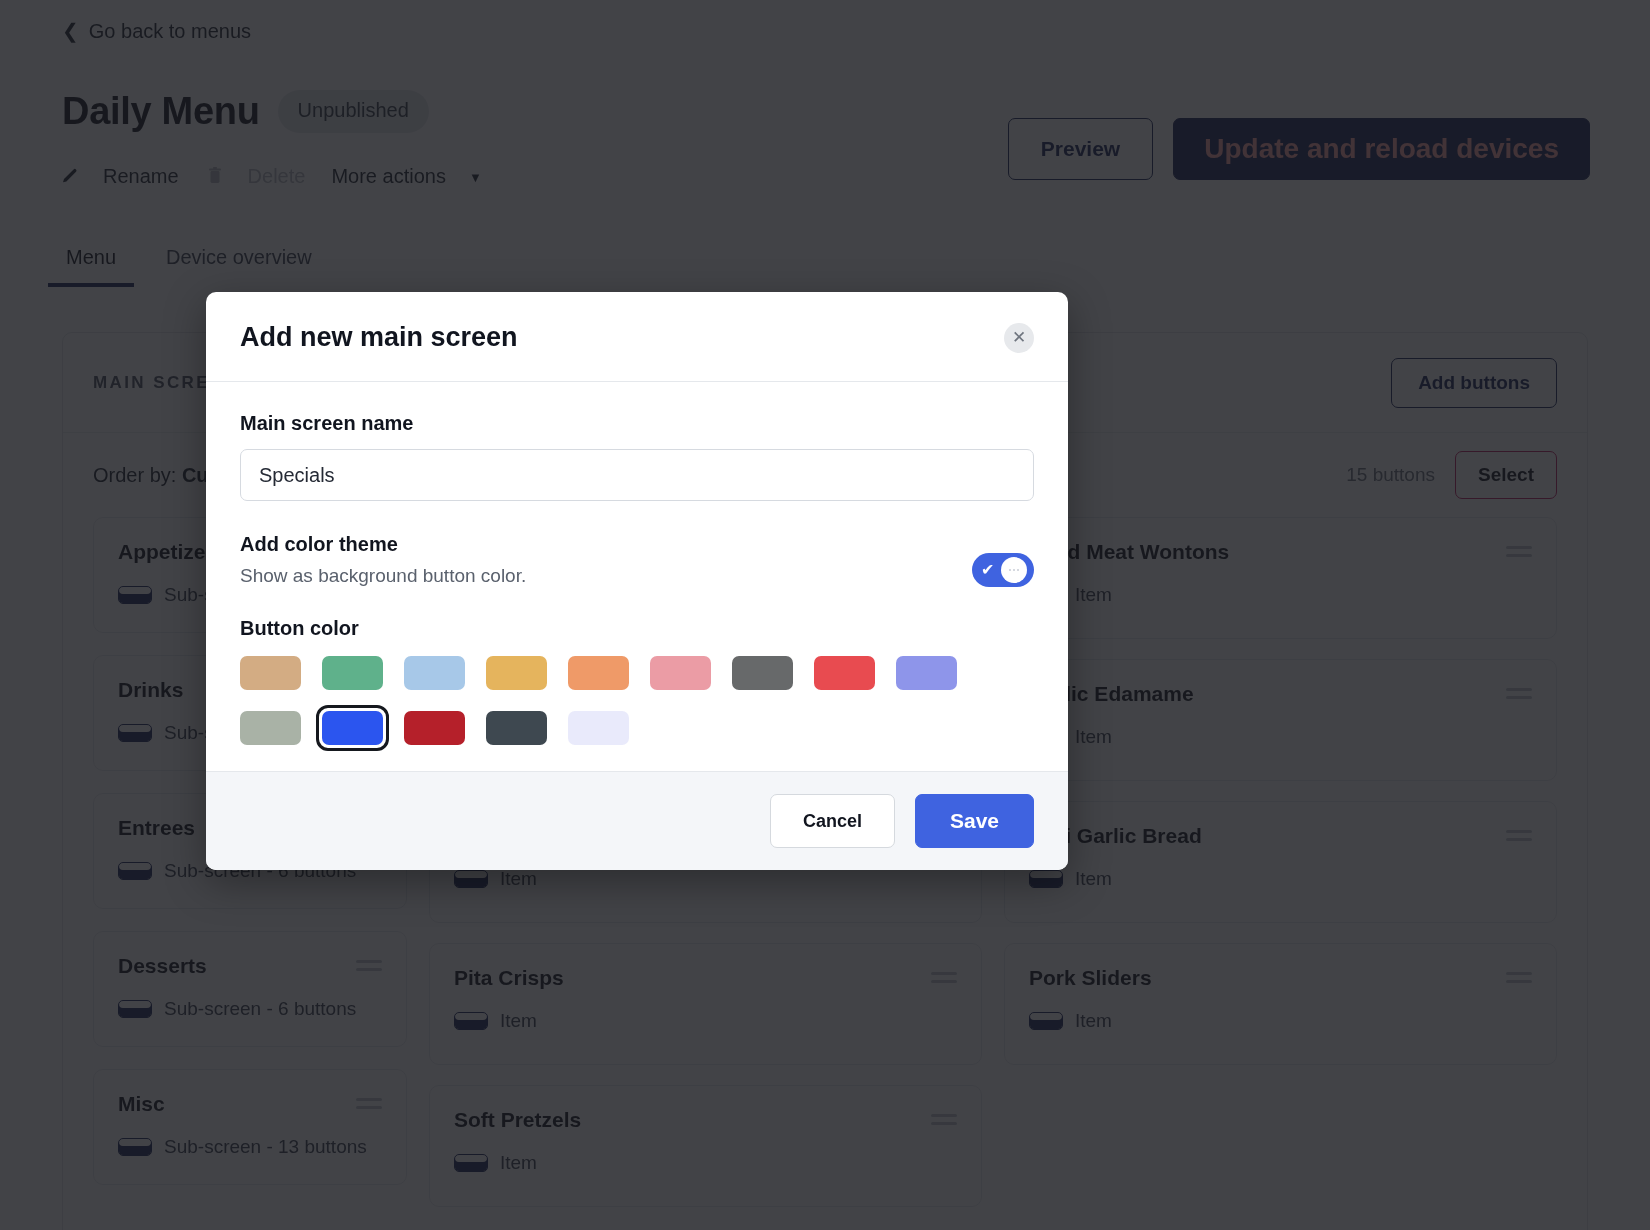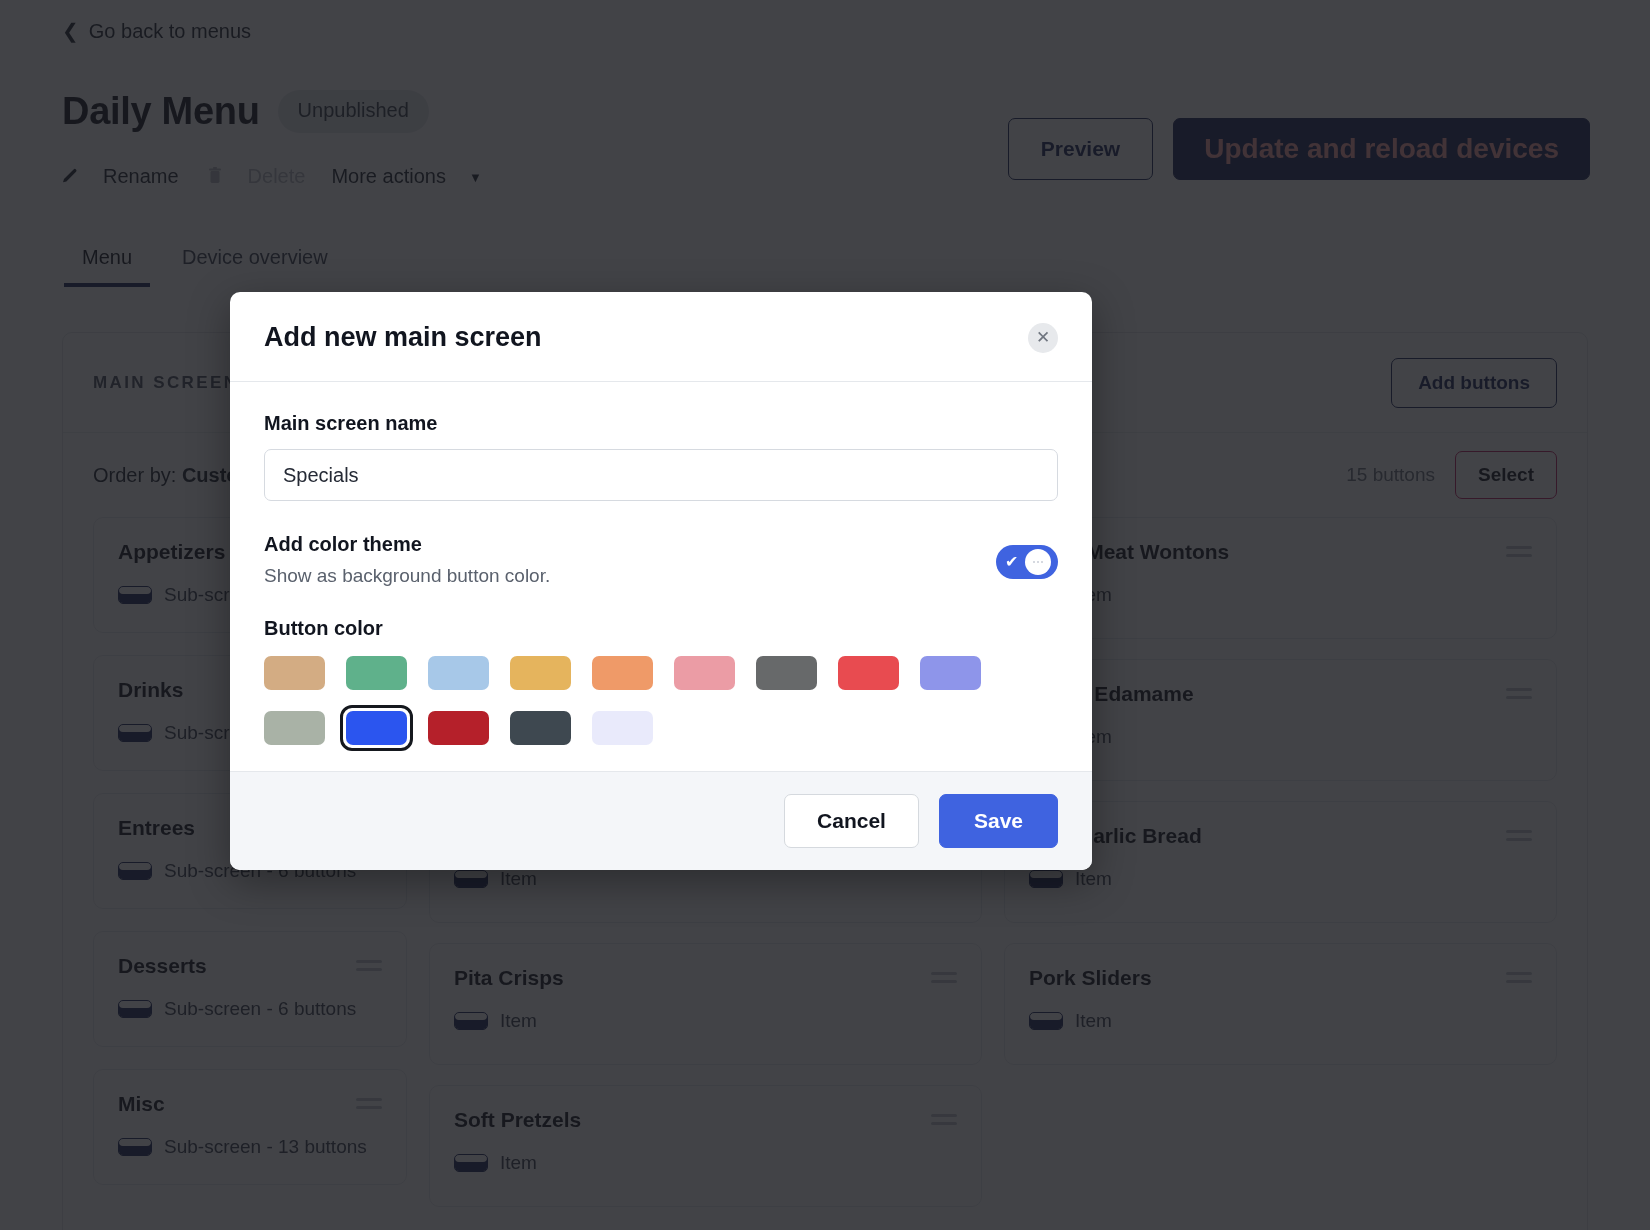--- a/index.html
+++ b/index.html
@@ -45,21 +45,21 @@
     display: flex; align-items: center; gap: 26px;
     font-size: 20px;
   }
   .action { display: flex; align-items: center; gap: 23px; color: #1f2430; font-weight: 500; }
   .action.disabled { color: #b4b8bf; }
   .action .ic { width: 20px; height: 22px; display: inline-block; position: relative; }
   .pencil-ic svg, .trash-ic svg { display: block; }
   .caret { font-size: 13px; transform: translateY(1px); }
 
   .tabs {
-    position: absolute; left: 64px; top: 240px;
+    position: absolute; left: 48px; top: 240px;
     display: flex; gap: 14px; font-size: 20px;
   }
   .tab { padding: 6px 18px 14px; color: #3a4050; font-weight: 400; }
   .tab.active { color: #11151f; font-weight: 500; border-bottom: 4px solid #1b2559; }
 
   .content-card {
     position: absolute; left: 62px; top: 332px; right: 62px; bottom: -40px;
     border: 1px solid #e1e4e8; border-radius: 10px; background: #fff;
   }
   .card-head {
@@ -109,21 +109,21 @@
     box-shadow: inset 0 -9px 0 0 #1b2559;
   }
   .metatext { font-size: 19px; color: #3a4050; }
 
   
   .scrim {
     position: absolute; inset: 0; background: rgba(24,26,31,0.82); z-index: 50;
   }
   .modal {
     position: absolute; z-index: 60;
-    left: 230px; top: 292px; width: 862px;
+    left: 206px; top: 292px; width: 862px;
     background: #fff; border-radius: 10px;
     box-shadow: 0 12px 40px rgba(0,0,0,0.35);
     overflow: hidden;
   }
   .modal-head {
     display: flex; align-items: center; justify-content: space-between;
     padding: 30px 34px 28px; border-bottom: 1px solid #e5e8ec;
   }
   .modal-title { font-size: 27px; font-weight: 700; color: #11151f; }
   .close-btn {
@@ -134,21 +134,21 @@
   }
   .modal-body { padding: 30px 34px 26px; }
   .field-label { font-size: 20px; font-weight: 700; color: #11151f; }
   .text-input {
     display: block; width: 100%; margin-top: 14px;
     height: 52px; border: 1px solid #d6dae0; border-radius: 7px;
     padding: 16px 18px; font-size: 20px; color: #252a35;
     font-family: "Liberation Sans", sans-serif; background: #fff;
   }
   .toggle-row {
-    display: flex; align-items: center; justify-content: space-between;
+    display: flex; align-items: flex-end; justify-content: space-between;
     margin-top: 32px;
   }
   .toggle-label { font-size: 20px; font-weight: 700; color: #11151f; }
   .toggle-help { font-size: 19px; color: #5a616d; margin-top: 9px; }
   .switch {
     width: 62px; height: 34px; border-radius: 18px; background: #3f63e0;
     display: flex; align-items: center; justify-content: space-between;
     padding: 0 7px 0 9px; flex: none; border: none; margin-top: 3px;
   }
   .switch .tick { color: #fff; font-size: 16px; line-height: 1; }
@@ -171,21 +171,21 @@
   .sw-wrap.selected {
     outline: 3px solid #15181e; outline-offset: 3px; border-radius: 6px;
   }
 
   .modal-foot {
     background: #f4f6f9; border-top: 1px solid #e5e8ec;
     padding: 22px 34px; display: flex; justify-content: flex-end; gap: 20px;
   }
   .btn-cancel {
     background: #fff; border: 1px solid #d5d9de; border-radius: 7px;
-    padding: 14px 32px; font-size: 21px; font-weight: 700; color: #11151f;
+    padding: 14px 32px; font-size: 18px; font-weight: 700; color: #11151f;
     font-family: "Liberation Sans", sans-serif;
   }
   .btn-save {
     background: #3f63e0; border: 1px solid #3f63e0; border-radius: 7px;
     padding: 14px 34px; font-size: 21px; font-weight: 700; color: #fff;
     font-family: "Liberation Sans", sans-serif;
   }
 
   
   .hdr-btns { position: absolute; right: 60px; top: 118px; display: flex; gap: 20px; }

